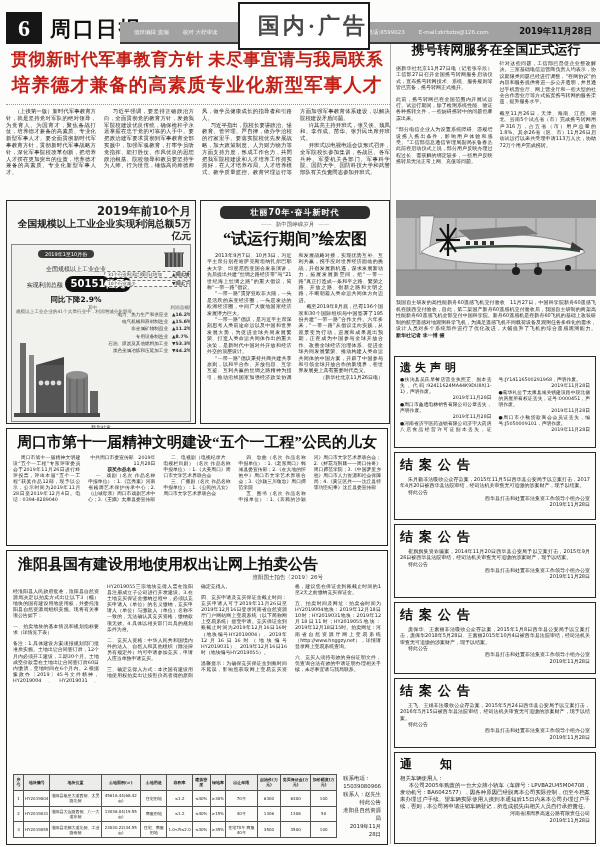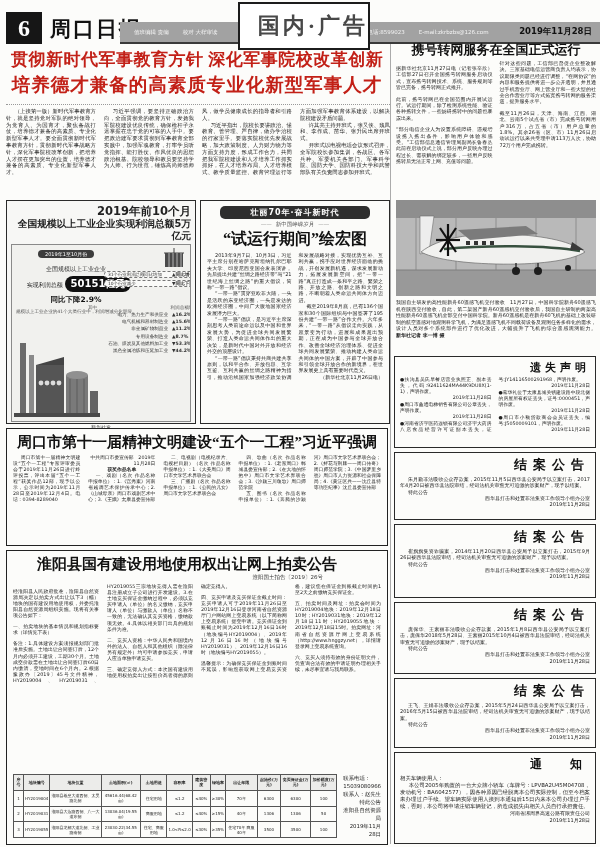--- a/index.html
+++ b/index.html
@@ -69,42 +69,42 @@
   .mnp-title{position:absolute;left:396px;top:42px;width:200px;text-align:center;
              font:bold 13px/16px "Liberation Serif",serif;color:#111;}
   .mnp-body{position:absolute;left:396px;top:60px;width:200px;height:138px;column-count:2;column-gap:7px;
             font-size:5px;line-height:6.4px;text-align:justify;color:#222;overflow:hidden;}
   .photo{position:absolute;left:396px;top:200px;width:200px;height:96px;background:#b5b5b5;overflow:hidden;}
   .photo-caption{position:absolute;left:396px;top:299px;width:200px;height:54px;font-size:5px;
                  line-height:6.6px;text-align:justify;color:#222;overflow:hidden;}
   .photo-caption .credit{white-space:nowrap;font-weight:bold;}
   .rbox{position:absolute;left:394px;width:202px;border:1px solid #2a2a2a;background:#fcfcfa;
         box-sizing:border-box;padding:3px 5px;overflow:hidden;}
-  .rbox-title{text-align:right;font-family:"Liberation Serif",serif;font-weight:bold;color:#111;}
+  .rbox-title{text-align:left;font-family:"Liberation Serif",serif;font-weight:bold;color:#111;}
   .loss-items{column-count:2;column-gap:7px;font-size:4.8px;line-height:6px;text-align:justify;color:#222;margin-top:2px;}
   .loss-item{margin-bottom:1px;}
   .loss-date{text-align:right;}
   .case-body{font-size:5px;line-height:6.4px;text-align:justify;color:#222;margin-top:2px;text-indent:1.6em;}
   .case-close{font-size:5px;text-indent:1.6em;}
   .case-sign{font-size:5px;text-align:right;line-height:6.6px;color:#222;}
   .notice-body{font-size:5.4px;line-height:7px;text-align:justify;color:#222;}
   .notice-body .salut{text-indent:0;margin:2px 0 0;}
   .notice-body p{margin:0;text-indent:1.6em;}
   
   .awards{position:absolute;left:6px;top:428px;width:382px;height:118px;border:1.5px solid #222;
           box-sizing:border-box;padding:4px 6px;background:#fcfcfa;}
   .awards-title{text-align:center;font:bold 15px/19px "Liberation Serif",serif;color:#111;}
   .boxcol{column-count:5;column-gap:8px;font-size:4.8px;line-height:6px;text-align:justify;
           color:#222;height:86px;overflow:hidden;margin-top:3px;}
   .sig-line{text-align:right;text-indent:0 !important;}
   .center-line{text-align:center;text-indent:0 !important;font-weight:bold;}
   
   .auction{position:absolute;left:6px;top:550px;width:382px;height:295px;border:1px solid #222;
            box-sizing:border-box;padding:4px 6px;background:#fcfcfa;}
-  .auction-title{width:310px;text-align:left;font:bold 15px/19px "Liberation Serif",serif;color:#111;margin-left:24px;}
+  .auction-title{width:310px;text-align:center;font:bold 15px/19px "Liberation Serif",serif;color:#111;}
   .auction-docno{width:310px;text-align:right;font-size:5.5px;color:#333;}
   .auction-body{column-count:4;column-gap:8px;font-size:4.9px;line-height:6.1px;text-align:justify;
                 color:#222;height:188px;overflow:hidden;margin-top:2px;}
   .auction-bottom{display:flex;margin-top:3px;}
   .auction-table{border-collapse:collapse;font-size:4px;line-height:5px;color:#222;}
   .auction-table th,.auction-table td{border:0.5px solid #555;padding:1px;text-align:center;}
   .auction-table th{background:#ececea;font-weight:bold;}
   .auction-sign{flex:1;font-size:5.4px;line-height:8px;text-align:right;color:#222;padding-left:6px;}
   .auction-sign .contact{text-align:left;}
 </style>
@@ -120,21 +120,21 @@
     <span>校对 大样审读</span>
     <span style="margin-left:150px">电话:8599023</span>
     <span>E-mail:zkrbzbs@126.com</span>
     <span class="date">2019年11月28日</span>
   </div>
   <div class="sectionbox">
     <div>国内·广告</div>
   </div>
 
   <div class="headline">
-    <div class="l1">贯彻新时代军事教育方针 深化军事院校改革创新</div>
+    <div class="l1">贯彻新时代军事教育方针 未尽事宜请与我局联系</div>
     <div class="l2">培养德才兼备的高素质专业化新型军事人才</div>
   </div>
   <div class="lead-body">
     <p>（上接第一版）新时代军事教育方针，就是坚持党对军队的绝对领导，为党育人、为国育才，聚焦备战打仗，培养德才兼备的高素质、专业化新型军事人才。要全面贯彻新时代军事教育方针，贯彻新时代军事战略方针，深化军事院校改革创新，把培养人才摆在更加突出的位置，培养德才兼备的高素质、专业化新型军事人才。</p>
     <p>习近平强调，要坚持正确政治方向，全面贯彻党的教育方针，发扬我军院校建设优良传统，确保枪杆子永远掌握在忠于党的可靠的人手中。要把政治建军要求贯彻到军事教育全部实践中，加强军魂教育，打牢学员听党指挥、能打胜仗、作风优良的思想政治根基。院校领导和教员要坚持学为人师、行为世范，锤炼高尚师德师风，做学员健康成长的指导者和引路人。</p>
     <p>习近平指出，院校长要讲政治、懂教育、善管理、严自律，做办学治校的行家里手。要落实院校优先发展战略，加大政策制度、人力财力物力等方面支持力度，形成工作合力，共同把我军院校建设和人才培养工作抓实抓好，在人才培养布局、人才培养模式、教学质量监控、教育管理运行等方面加强军事教育体系建设，以解决院校建设矛盾问题。</p>
     <p>许其亮主持开班式，张又侠、魏凤和、李作成、苗华、张升民出席开班式。</p>
     <p>开班式以电视电话会议形式召开，全军院校长参加集训，各战区、各军兵种、军委机关各部门、军事科学院、国防大学、国防科技大学和武警部队有关负责同志参加开班式。</p>
   </div>
 
@@ -224,21 +224,21 @@
       <p>2013年9月7日、10月3日，习近平主席分别在哈萨克斯坦纳扎尔巴耶夫大学、印度尼西亚国会发表演讲，先后提出共建“丝绸之路经济带”与“21世纪海上丝绸之路”的重大倡议，简称“一带一路”倡议。</p>
       <p>“一带一路”贯穿亚欧非大陆，一头是活跃的东亚经济圈，一头是发达的欧洲经济圈，中间广大腹地国家经济发展潜力巨大。</p>
       <p>“一带一路”倡议，是习近平主席深刻思考人类前途命运以及中国和世界发展大势，为促进全球共同发展繁荣、打造人类命运共同体作出的重大决策，是新时代中国对外开放和经济外交的顶层设计。</p>
       <p>“一带一路”倡议秉持共商共建共享原则，以和平合作、开放包容、互学互鉴、互利共赢的丝绸之路精神为指引，推动沿线国家加强经济政策协调和发展战略对接，实现优势互补、互利共赢，携手应对世界经济面临的挑战，开创发展新机遇，谋求发展新动力，拓展发展新空间，把“一带一路”真正打造成一条和平之路、繁荣之路、开放之路、创新之路和文明之路，不断朝着人类命运共同体方向迈进。</p>
       <p>截至2019年8月底，已有136个国家和30个国际组织与中国签署了195份共建“一带一路”合作文件。六年多来，“一带一路”从倡议走向实践，从愿景变为行动，进展和成果超出预期，正在成为中国参与全球开放合作、改善全球经济治理体系、促进全球共同发展繁荣、推动构建人类命运共同体的中国方案，开辟了中国参与和引领全球开放合作的新境界，在世界发展史上具有重要时代意义。</p>
       <p class="dateline">（新华社北京11月26日电）</p>
     </div>
   </div>
 
   <div class="awards">
-    <div class="awards-title">周口市第十一届精神文明建设“五个一工程”习近平强调</div>
+    <div class="awards-title">周口市第十一届精神文明建设“五个一工程”公民的儿女</div>
     <div class="boxcol">
       <p>周口市第十一届精神文明建设“五个一工程”专家评审委员会于2019年11月26日进行终评投票，评出本届“五个一工程”获奖作品12部，现予以公示，公示时间为2019年11月28日至2019年12月4日。电话：0394-8289040</p>
       <p class="sig-line">中共周口市委宣传部　2019年11月28日</p>
       <p class="center-line">获奖作品名单</p>
       <p>一、戏剧（名次 作品名称 申报单位）：1.《宫秀案》河南省越调艺术保护传承中心；2.《山城母亲》周口市戏剧艺术中心；3.《王娥》太康县委宣传部</p>
       <p>二、电视剧（电视纪录片、电视栏目剧）（名次 作品名称 申报单位）：1.《大美周口》周口市文学艺术界联合会</p>
       <p>三、广播剧（名次 作品名称 申报单位）：1.《公民的儿女》周口市文学艺术界联合会</p>
       <p>四、歌曲（名次 作品名称 申报单位）：1.《老家周口》郸城县委宣传部；2.《在大地的怀抱中》周口市文学艺术界联合会；3.《沙颍三川颂歌》周口师范学院</p>
       <p>五、图书（名次 作品名称 申报单位）：1.《奔腾的沙颍河》周口市文学艺术界联合会；2.《鲜花与荆棘——周口传奇》周口师范学院；3.《中国梦里乡愁》周口市人力资源和社会保障局；4.《黄泛区兵——沈丘县特等功臣纪事》沈丘县委宣传部</p>
     </div>

